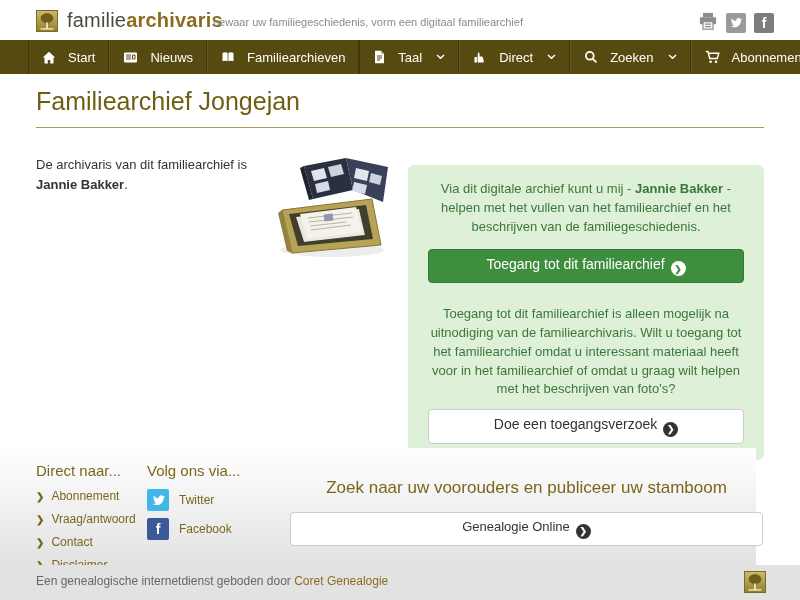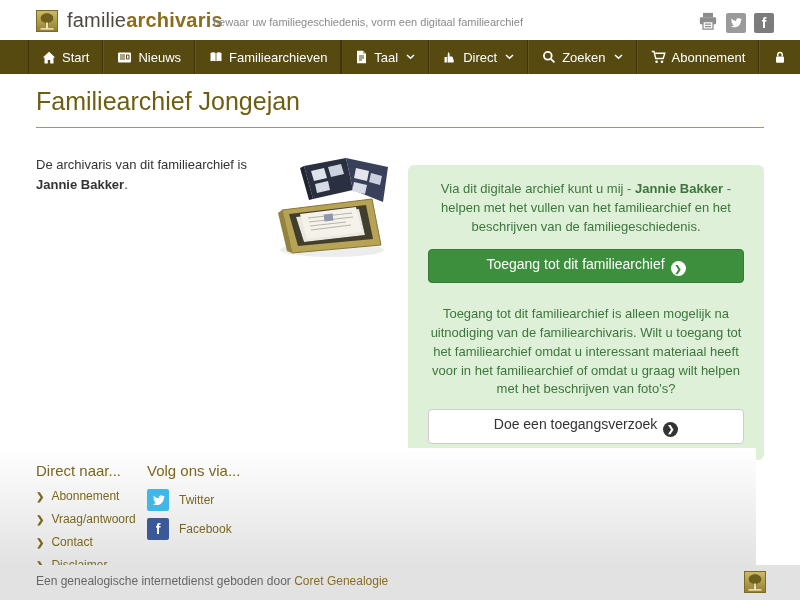--- a/index.html
+++ b/index.html
@@ -18,21 +18,21 @@
   .sq { width:20px; height:20px; border-radius:2px; display:flex; align-items:center; justify-content:center; cursor:pointer; }
   .sq-tw-gray { background:#9a9a9a; }
   .sq-fb-gray { background:#7c7c7c; }
   .fb-f { color:#fff; font-weight:bold; font-size:14px; line-height:1; }
 
   
   .nav { position:absolute; top:40px; left:0; width:800px; height:34px; background:#574a11; display:flex; justify-content:space-between; }
   .nav-group { display:flex; height:34px; }
   .nav-group.left { margin-left:28px; }
   .nav-group.right { margin-right:28px; }
-  .nav-item { display:flex; align-items:center; gap:6px; padding:0 13px; color:#fff; font-size:13px; cursor:pointer; border-right:1px solid rgba(0,0,0,.28); border-left:1px solid rgba(255,255,255,.07); }
+  .nav-item { display:flex; align-items:center; gap:12px; padding:0 13px; color:#fff; font-size:13px; cursor:pointer; border-right:1px solid rgba(0,0,0,.28); border-left:1px solid rgba(255,255,255,.07); }
   .nav-item:first-child { border-left:1px solid rgba(0,0,0,.28); }
   .caret { margin-left:2px; }
 
   
   .main { position:absolute; top:74px; left:0; width:800px; height:374px; padding:0 36px; }
   h1.title { margin-top:13px; font-size:25px; font-weight:400; color:#6e5e14; }
   .rule { border:none; border-top:1px solid #a6975a; margin-top:11px; }
   .content { position:relative; height:300px; }
   .intro { position:absolute; left:0; top:27px; width:238px; font-size:13px; color:#333; line-height:1.5; }
   .photo { position:absolute; left:222px; top:24px; }
@@ -265,20 +265,24 @@
           <span class="lbl">Twitter</span>
       </a>
       <a class="srow">
         <span class="sq22 sq-fb">
             <span class="fb-f">f</span>
           </span>
         <span class="lbl">Facebook</span>
       </a>
     </div>
 
+    <div class="fcol3">
+      <div class="promo-h">Zoek naar uw voorouders en publiceer uw stamboom</div>
+      <a class="btn btn-promo"><span>Genealogie Online</span><span class="arr arr-dark">❯</span></a>
+    </div>
   </div>
 
   <div class="bottombar">
     <div class="credit"><span>Een genealogische internetdienst geboden door </span><a>Coret Genealogie</a></div>
     <span class="mini-logo">
       <svg width="22" height="22">
           <use href="#treelogo"></use>
         </svg>
     </span>
   </div>

